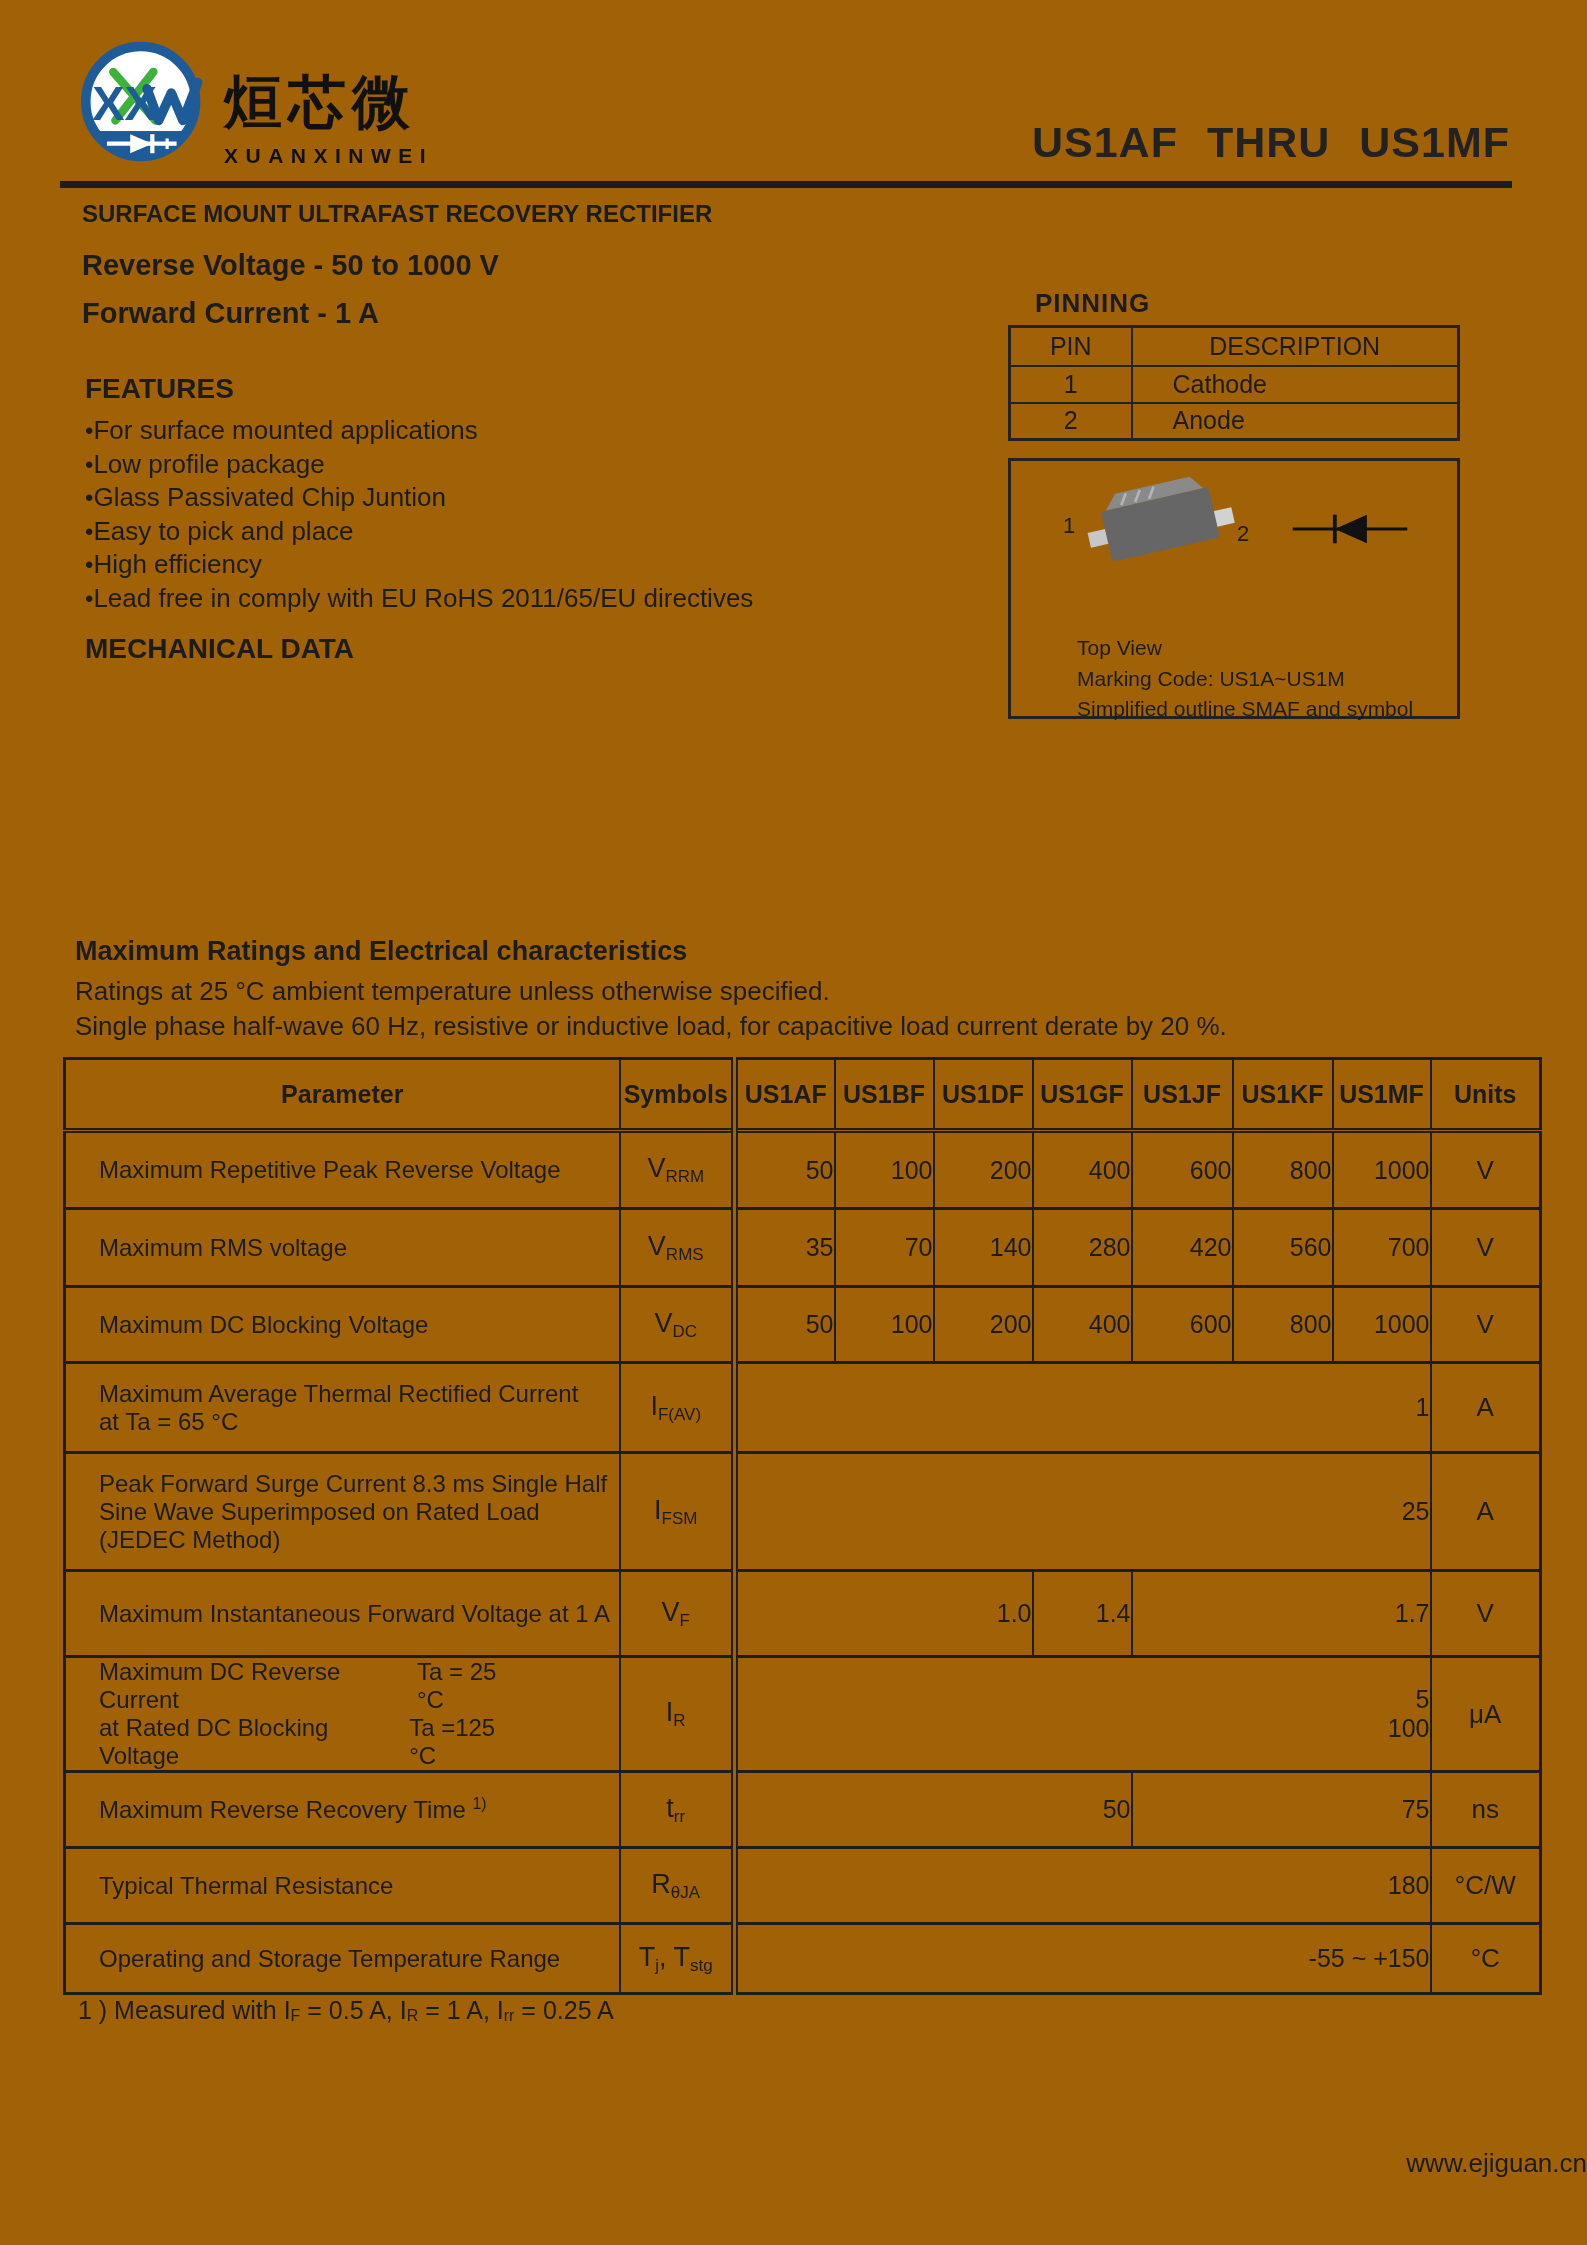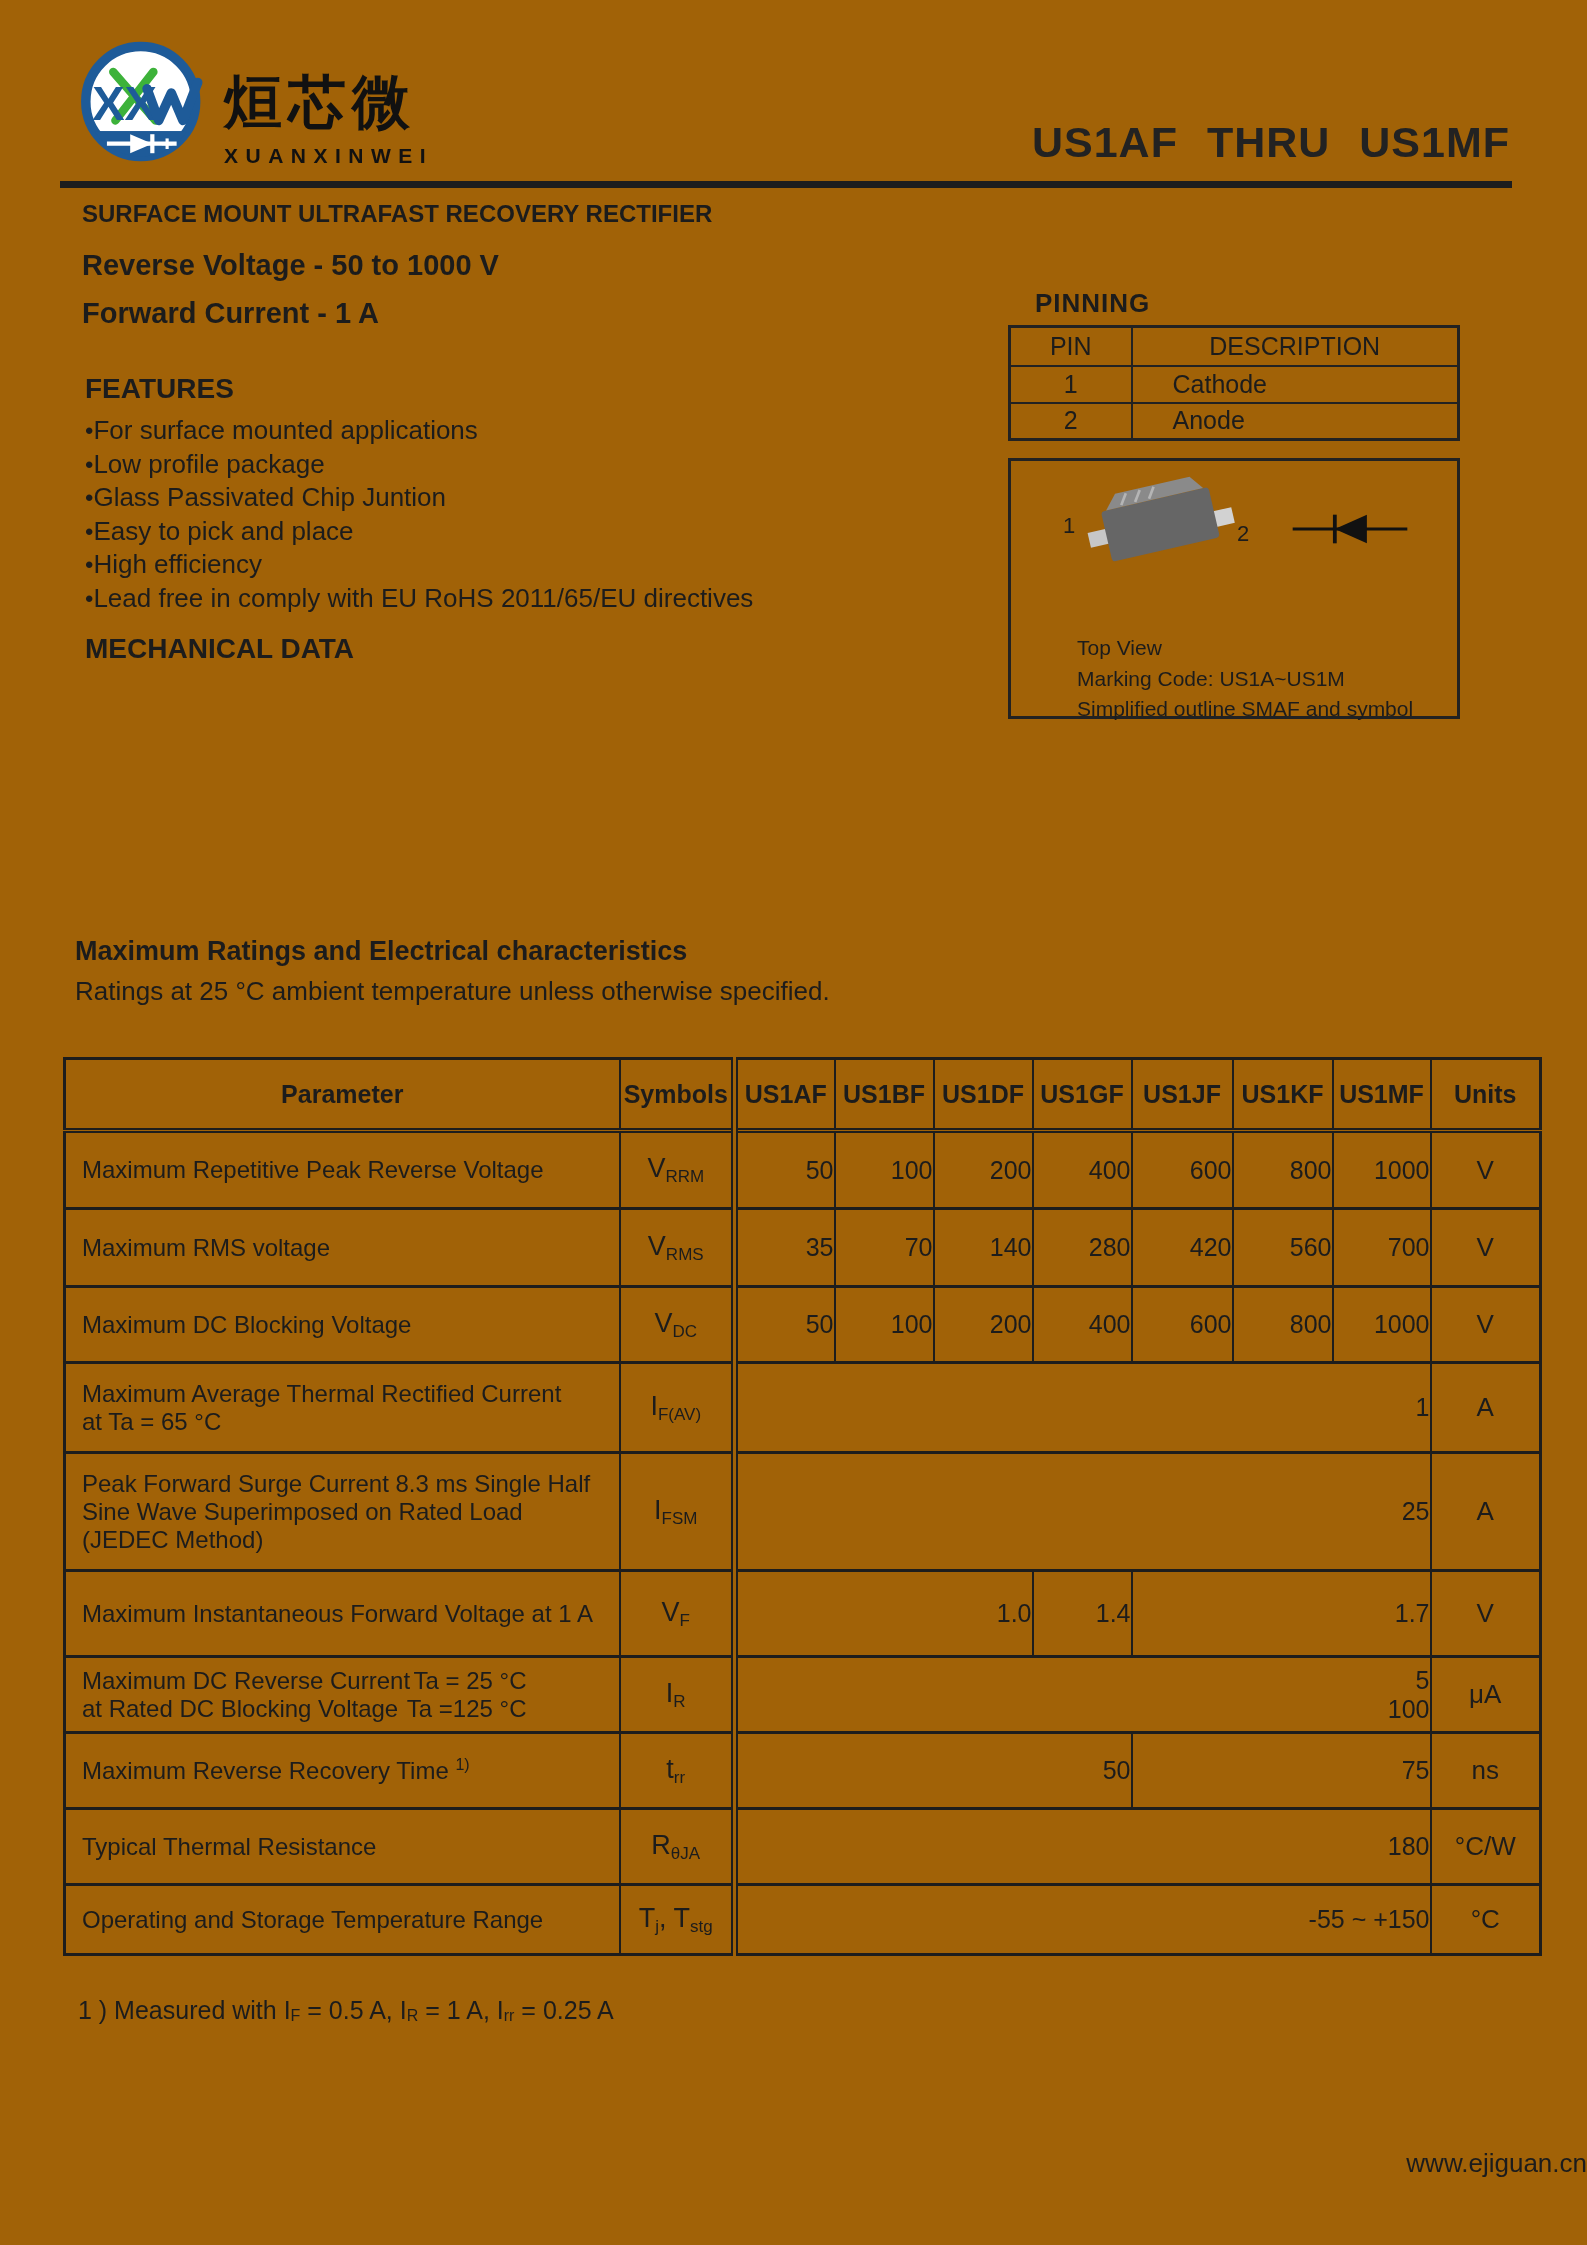--- a/index.html
+++ b/index.html
@@ -66,21 +66,21 @@
   
   .main-table {
     position: absolute; left: 63px; top: 1057px; width: 1476px;
     border-collapse: collapse; table-layout: fixed;
     border: 3px solid #1d1d1d;
   }
   .main-table th, .main-table td { border: 2px solid #1d1d1d; vertical-align: middle; }
   .main-table thead th { border-bottom: 5px double #1d1d1d; font-size: 25px; font-weight: bold; }
   .main-table tbody td { border-top: 3px solid #1d1d1d; }
   .main-table td.dbl, .main-table th.dbl { border-left: 7px double #1d1d1d; }
-  .main-table td.param { font-size: 24px; padding-left: 16px; text-align: left; }
+  .main-table td.param { font-size: 24px; padding-left: 33px; text-align: left; }
   .main-table td.param .pline { display: flex; justify-content: space-between; padding-right: 92px; }
   .main-table td.sym { text-align: center; font-size: 27px; }
   .main-table td.sym sub, .sym-sub { font-size: 17px; vertical-align: -5px; }
   .main-table td.val { text-align: right; font-size: 25px; }
   .main-table td.unit { text-align: center; font-size: 26px; }
   .main-table sup { font-size: 16px; vertical-align: 9px; }
 
   
   .footnote { position: absolute; left: 78px; top: 1996px; font-size: 25px; }
   .footnote sub { font-size: 16px; vertical-align: -2px; }
@@ -180,20 +180,21 @@
     </svg>
     <div class="pkg-captions">
       <div>Top View</div>
       <div>Marking Code: US1A~US1M</div>
       <div>Simplified outline SMAF and symbol</div>
     </div>
   </div>
 
   <div class="ratings-title">Maximum Ratings and Electrical characteristics</div>
   <div class="ratings-note1">Ratings at 25 °C ambient temperature unless otherwise specified.</div>
+  <div class="ratings-note2">Single phase half-wave 60 Hz, resistive or inductive load, for capacitive load current derate by 20 %.</div>
 
   <table class="main-table">
     <colgroup>
       <col style="width:555px">
         <col style="width:115px">
         <col style="width:100px">
         <col style="width:99px">
       <col style="width:99px">
         <col style="width:99px">
         <col style="width:101px">

